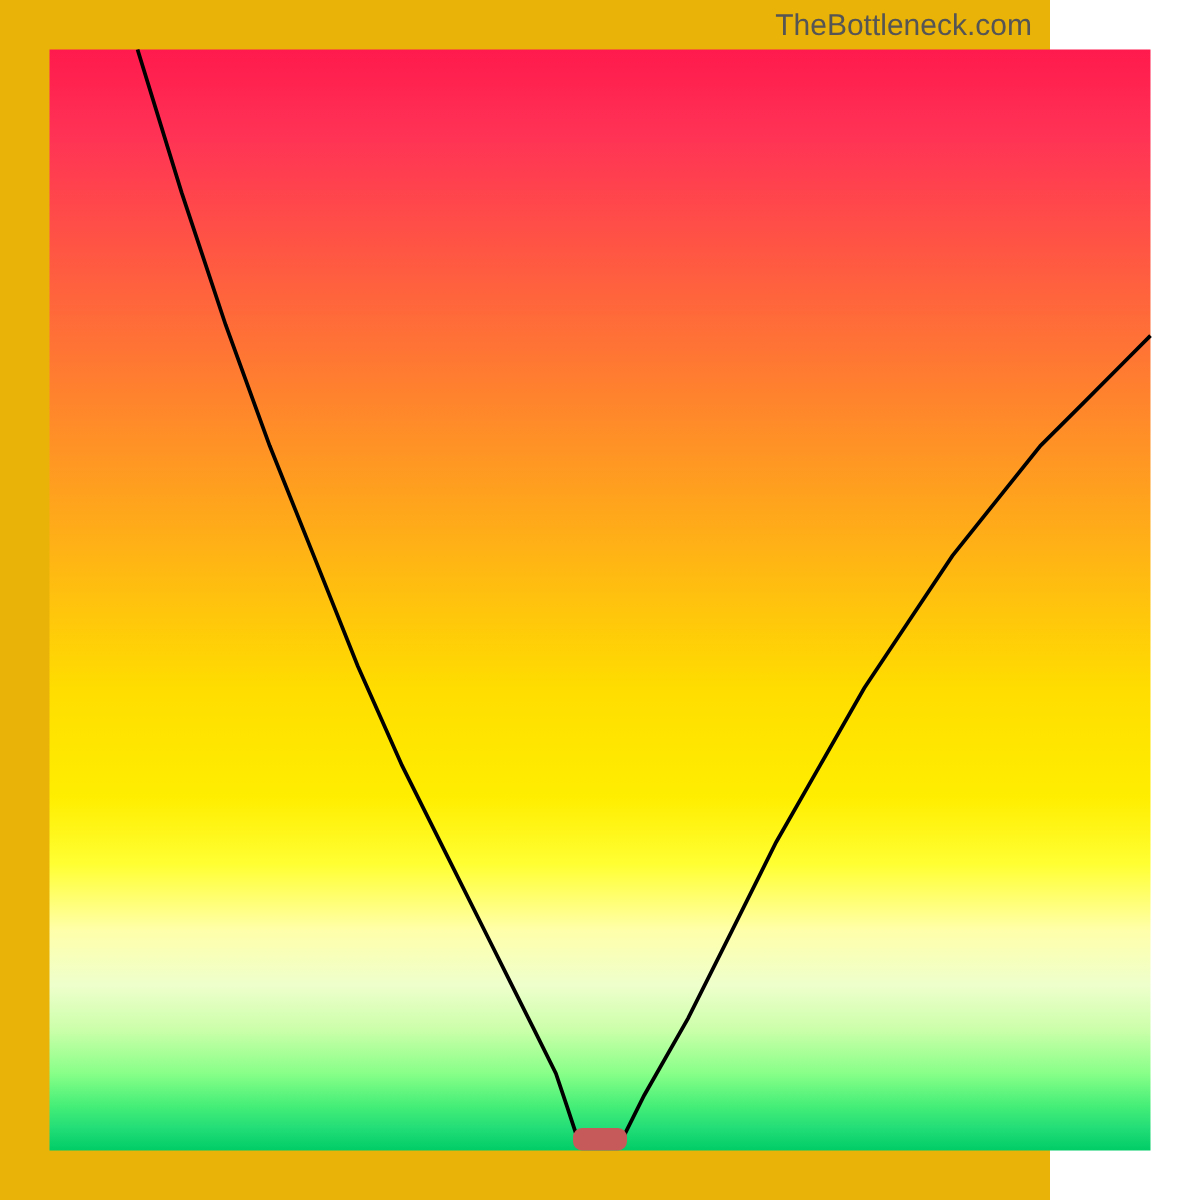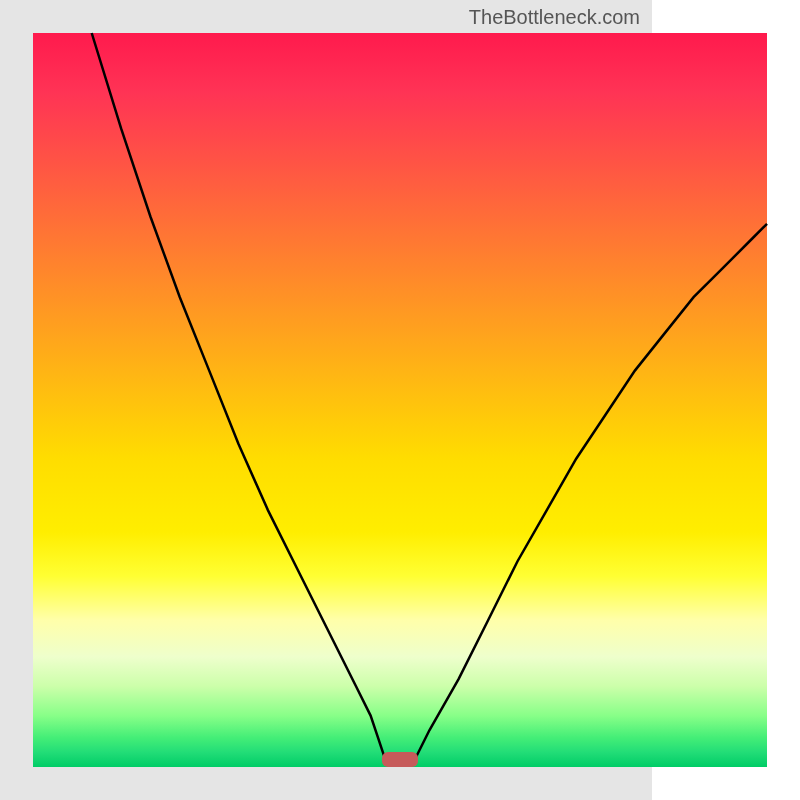--- a/index.html
+++ b/index.html
@@ -7,21 +7,22 @@
     padding: 0;
     width: 800px;
     height: 800px;
     position: relative;
     font-family: Arial, sans-serif;
   }
   .chart-container {
     width: 652px;
     height: 800px;
     position: relative;
-    background: #e5e5e5;
+    background: #eab308;
+    padding-left: 48px;
   }
   .plot-area {
     position: absolute;
     left: 33px;
     top: 33px;
     width: 734px;
     height: 734px;
     background: linear-gradient(to bottom,
       #ff1a4d 0%,
       #ff3355 8%,

